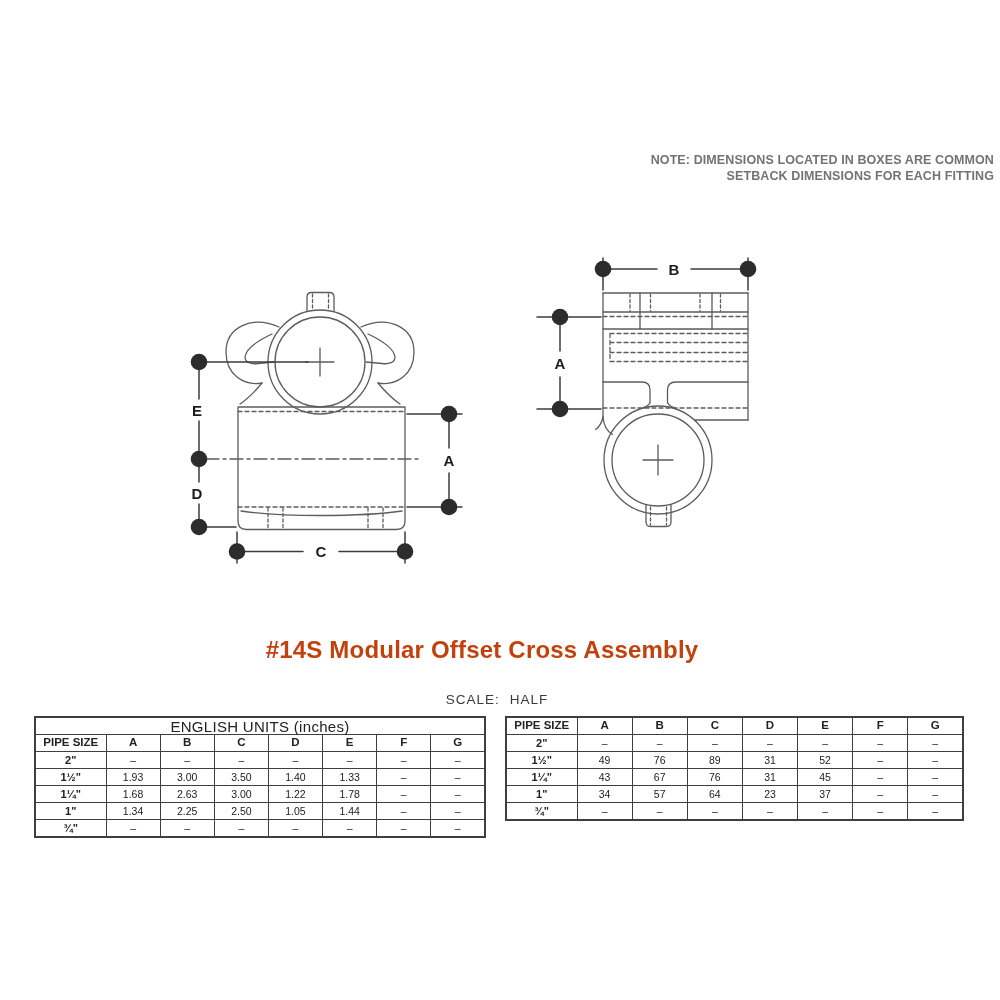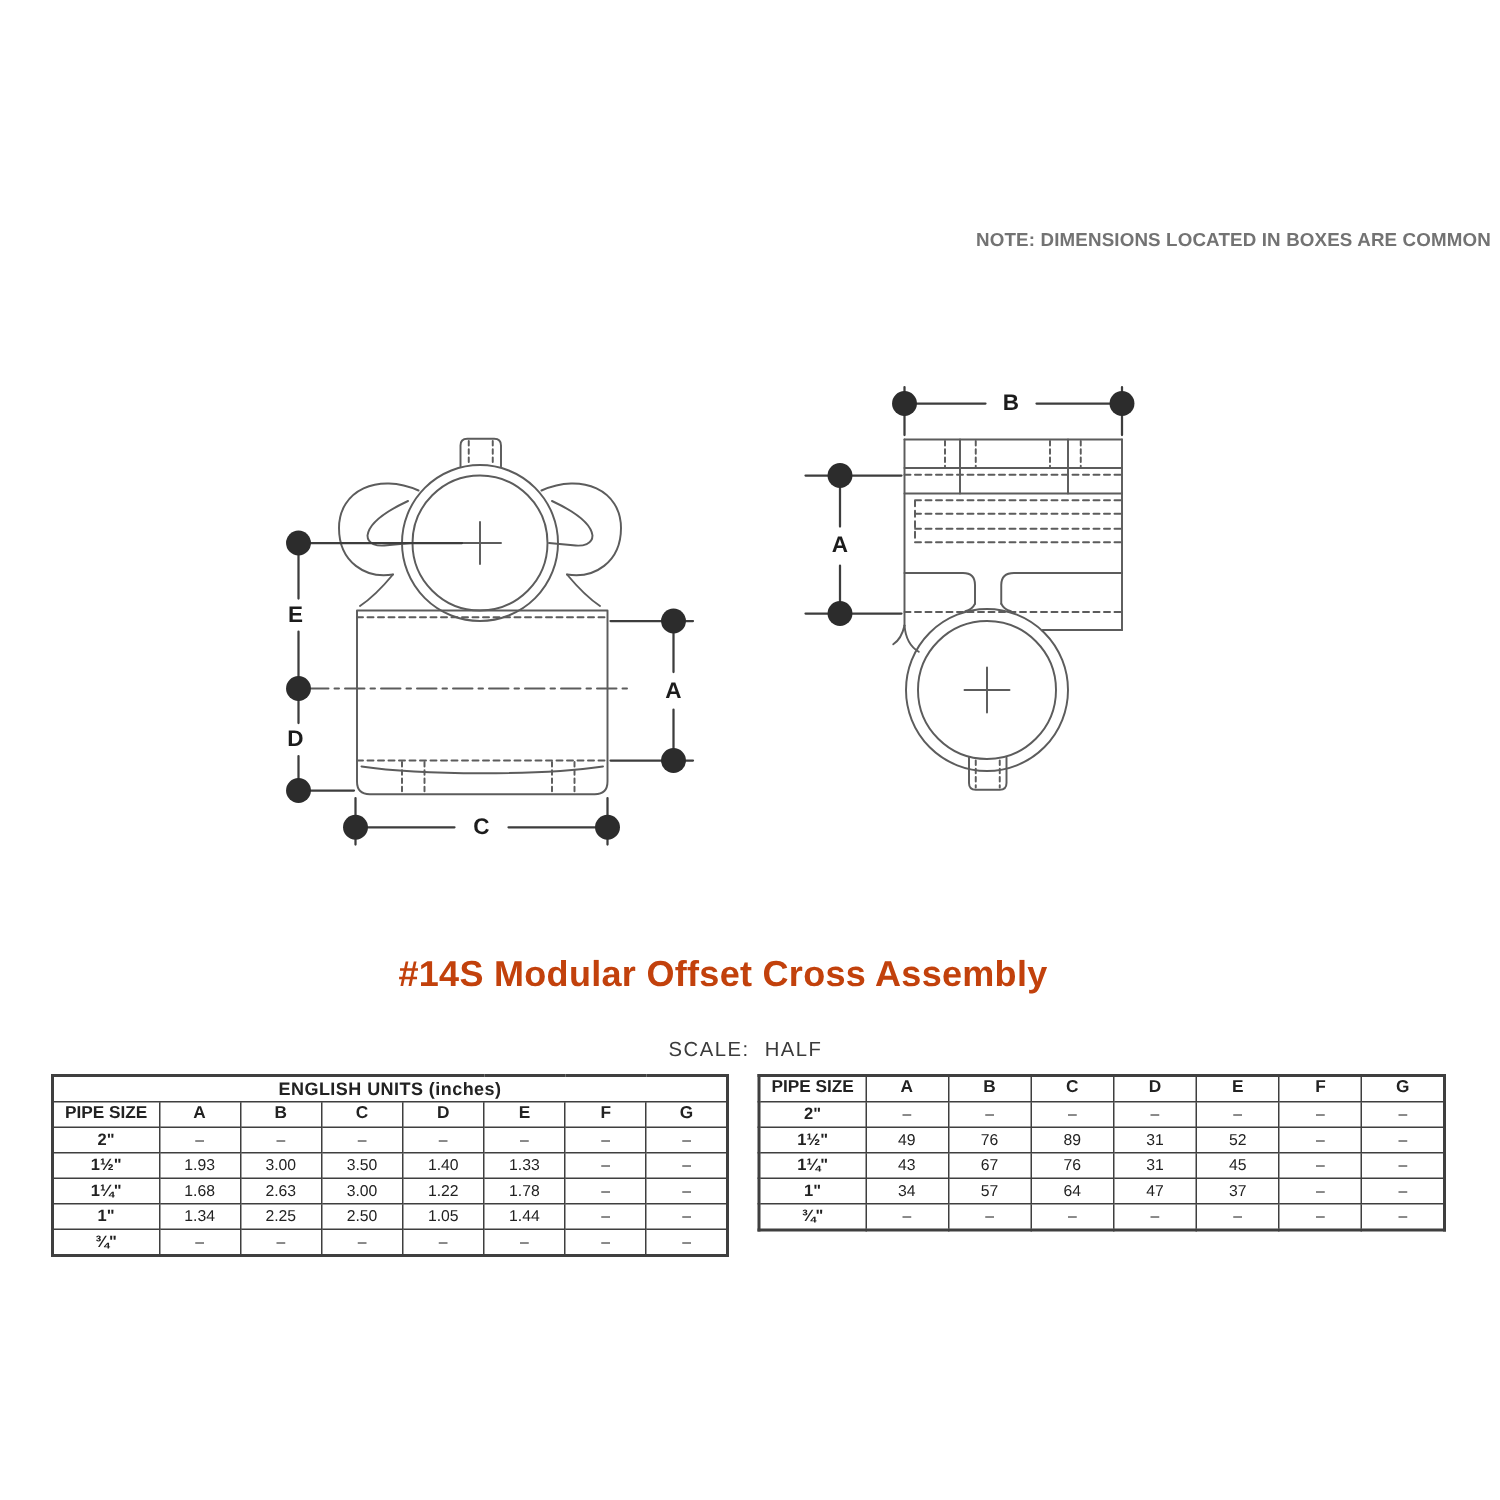--- a/index.html
+++ b/index.html
@@ -34,31 +34,32 @@
   .dim-table{
     position:absolute;top:716px;border-collapse:collapse;background:#fff;
     border:2px solid #3f3f3f;table-layout:fixed;
   }
   #english-table{left:34px;width:452px;}
   #metric-table{left:505px;width:459px;}
   .dim-table th,.dim-table td{
     border:1px solid #3f3f3f;height:16px;padding:0 1px;text-align:center;
     vertical-align:middle;color:#222;line-height:1;
   }
-  .tbl-title{font-size:12px;font-weight:700;letter-spacing:0.3px;}
+  .tbl-title{font-size:15px;font-weight:400;letter-spacing:0.3px;}
   tr.tbl-head th{font-size:11.5px;font-weight:700;}
   .tbl-body th{font-size:11px;font-weight:700;}
   .tbl-body td{font-size:10.5px;font-weight:400;}
   .col-pipe{width:71px;}
 </style>
 </head>
 <body>
 
 <div class="note">
   <div>NOTE: DIMENSIONS LOCATED IN BOXES ARE COMMON</div>
+  <div>SETBACK DIMENSIONS FOR EACH FITTING</div>
 </div>
 
 <svg class="drawing" width="1000" height="620" viewBox="0 0 1000 620">
 
   <g>
 
     <path class="ln" d="M307,311 V297 Q307,292.5 311.5,292.5 H329.5 Q334,292.5 334,297 V311"></path>
     <path class="ln tick" d="M312.5,294 V310 M328.5,294 V310"></path>
 
     <circle class="ln" cx="320" cy="362" r="52"></circle>
@@ -279,21 +280,21 @@
         <td>31</td>
         <td>45</td>
         <td>–</td>
         <td>–</td>
       </tr>
       <tr>
         <th>1"</th>
         <td>34</td>
         <td>57</td>
         <td>64</td>
-        <td>47</td>
+        <td>23</td>
         <td>37</td>
         <td>–</td>
         <td>–</td>
       </tr>
       <tr>
         <th>¾"</th>
         <td>–</td>
         <td>–</td>
         <td>–</td>
         <td>–</td>

